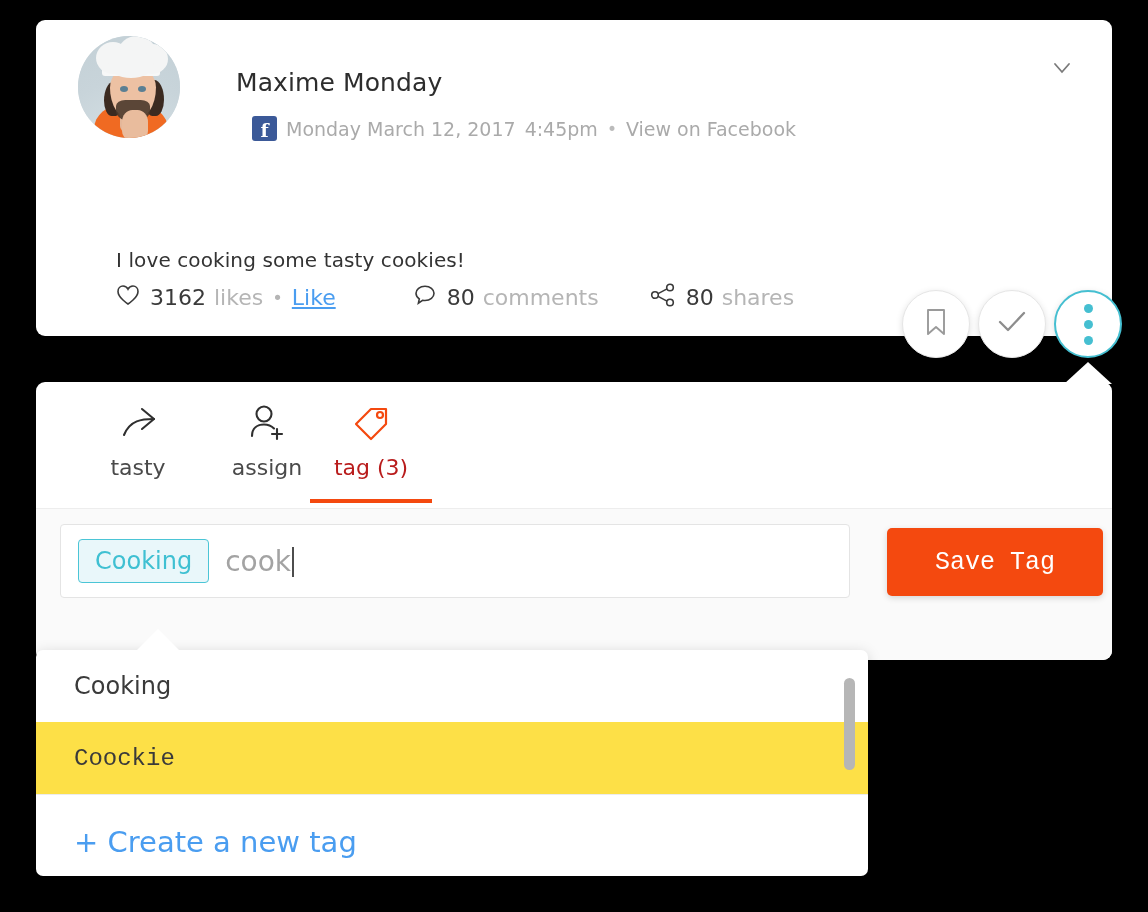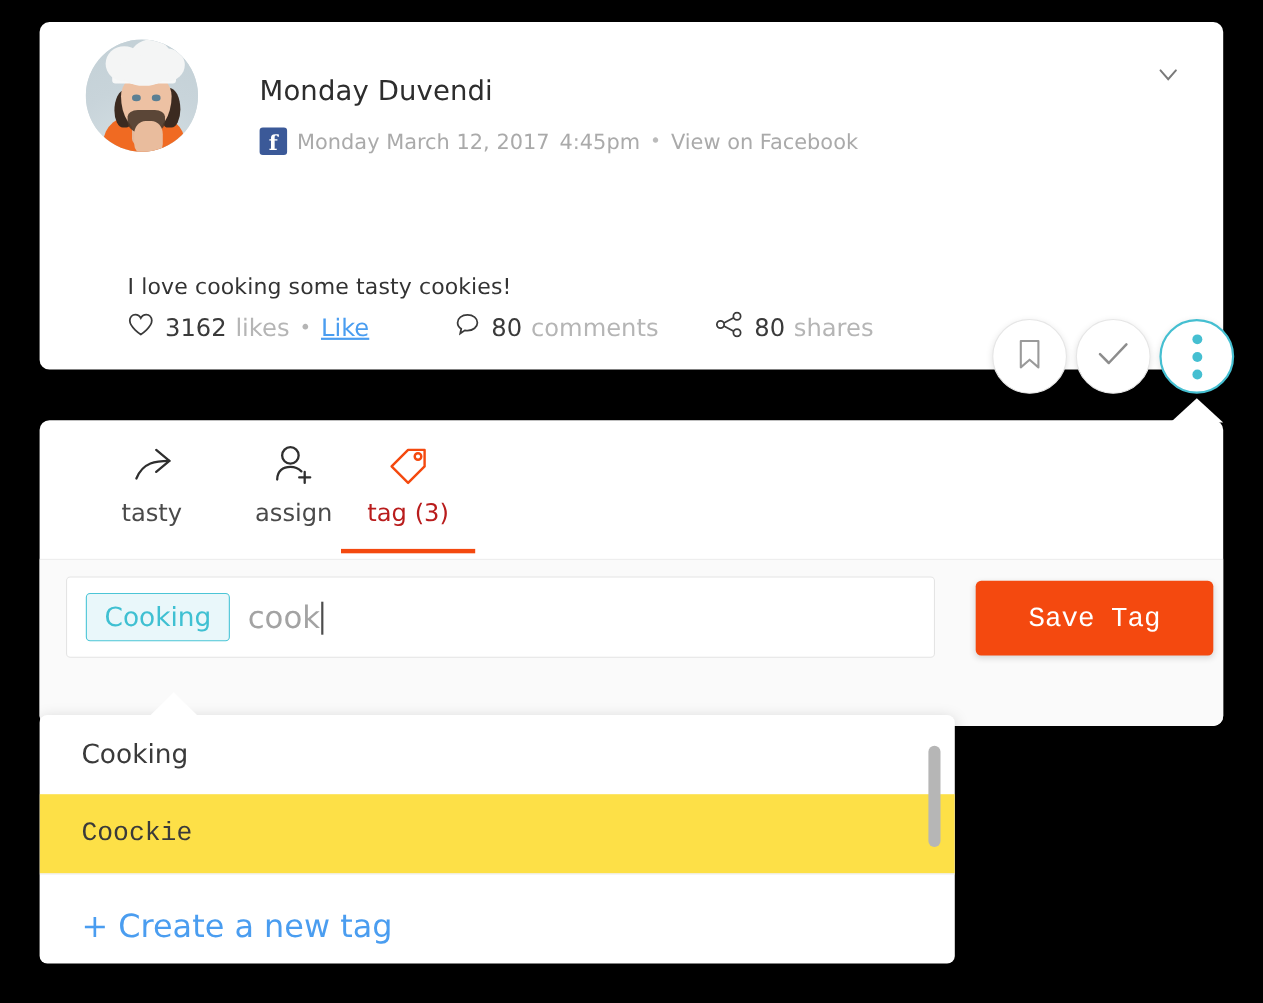--- a/index.html
+++ b/index.html
@@ -148,21 +148,21 @@
     position: absolute;
     left: 200px;
     top: 48px;
     font-size: 25px;
     color: #2d2d2d;
     letter-spacing: .1px;
   }
 
   #post-meta {
     position: absolute;
-    left: 200px;
+    left: 216px;
     top: 96px;
     display: flex;
     align-items: center;
     gap: 9px;
     font-size: 19px;
     color: #aaaaaa;
   }
   #fb-icon {
     width: 25px;
     height: 25px;
@@ -449,21 +449,21 @@
     <div class="av-eye e2"></div>
     <div class="av-beard"></div>
     <div class="av-hand"></div>
     <div class="av-hat-band"></div>
     <div class="av-hat-puff p1"></div>
     <div class="av-hat-puff p3"></div>
     <div class="av-hat-puff p2"></div>
     <div class="av-hat-puff p4"></div>
   </div>
 
-  <div id="author-name">Monday Duvendi</div>
+  <div id="author-name">Maxime Monday</div>
 
   <div id="post-meta">
     <div id="fb-icon"></div>
     <span>Monday March 12, 2017</span>
     <span>4:45pm</span>
     <span class="sep">•</span>
     <span>View on Facebook</span>
   </div>
 
   <div id="post-text">I love cooking some tasty cookies!</div>

